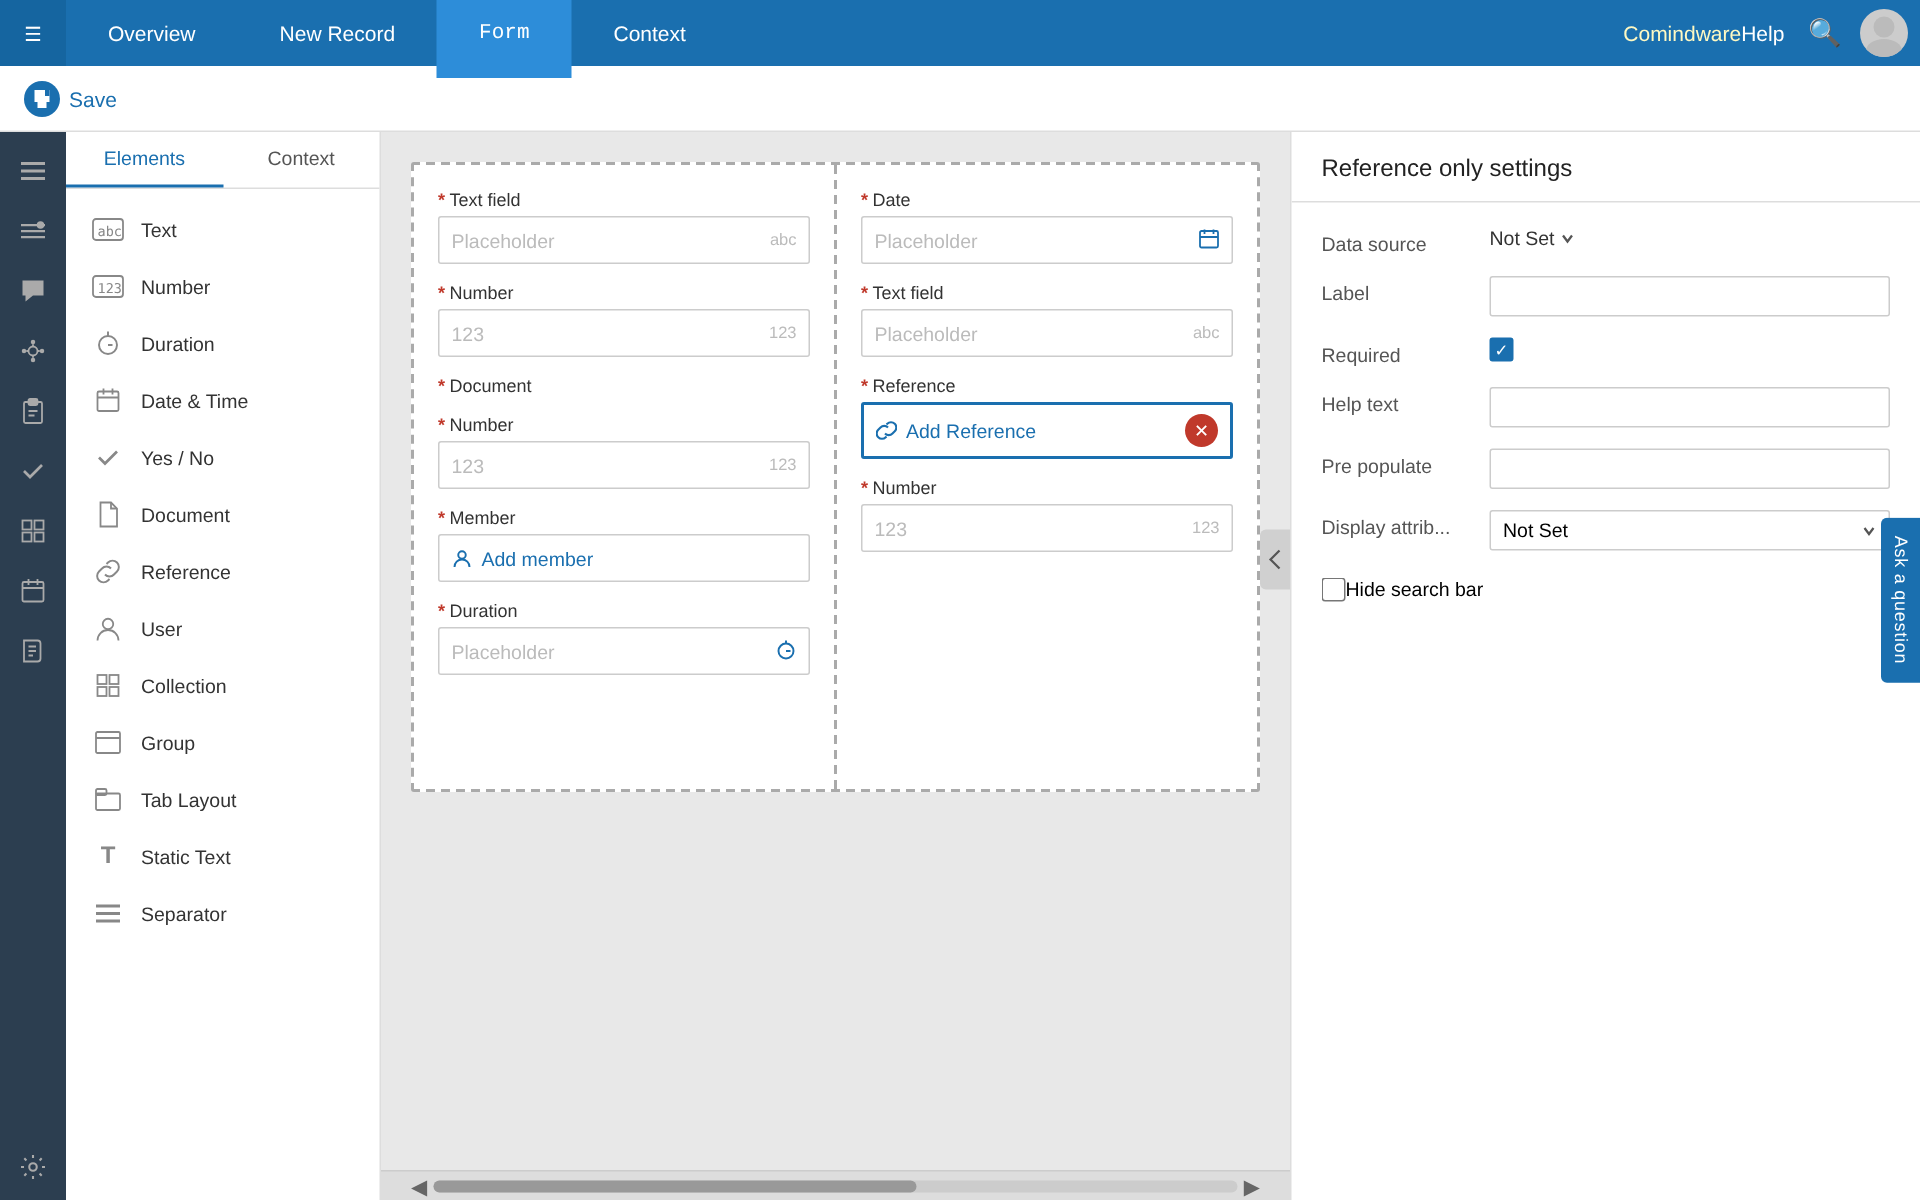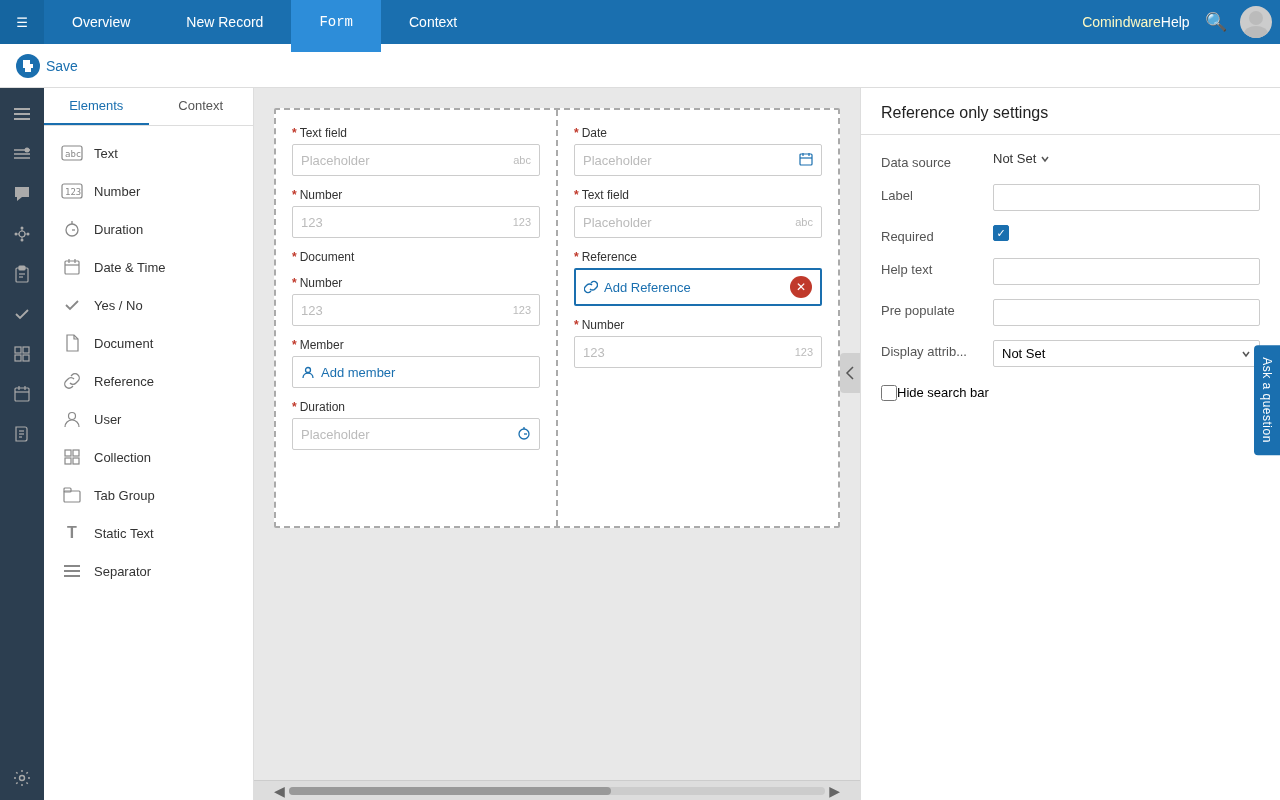--- a/index.html
+++ b/index.html
@@ -374,29 +374,38 @@
               <rect x="2" y="2" width="6" height="6"></rect>
               <rect x="10" y="2" width="6" height="6"></rect>
               <rect x="2" y="10" width="6" height="6"></rect>
               <rect x="10" y="10" width="6" height="6"></rect>
             </svg>
         </div>
         <span class="el-label">Collection</span>
       </div>
 
 
+      <div class="element-item">
+        <div class="el-icon">
+          <svg width="18" height="18" viewBox="0 0 18 18" fill="none" stroke="#888" stroke-width="1.2">
+              <rect x="1" y="2" width="16" height="14" rx="1"></rect>
+              <line x1="1" y1="6" x2="17" y2="6"></line>
+            </svg>
+        </div>
+        <span class="el-label">Group</span>
+      </div>
 
       <div class="element-item">
         <div class="el-icon">
           <svg width="18" height="18" viewBox="0 0 18 18" fill="none" stroke="#888" stroke-width="1.2">
               <rect x="1" y="5" width="16" height="11" rx="1"></rect>
               <rect x="1" y="2" width="7" height="4" rx="1"></rect>
             </svg>
         </div>
-        <span class="el-label">Tab Group</span>
+        <span class="el-label">Tab Layout</span>
       </div>
 
       <div class="element-item">
         <div class="el-icon" style="font-weight:bold; color:#888; font-size:16px;">T</div>
         <span class="el-label">Static Text</span>
       </div>
 
       <div class="element-item">
         <div class="el-icon">
           <svg width="18" height="18" viewBox="0 0 18 18">

